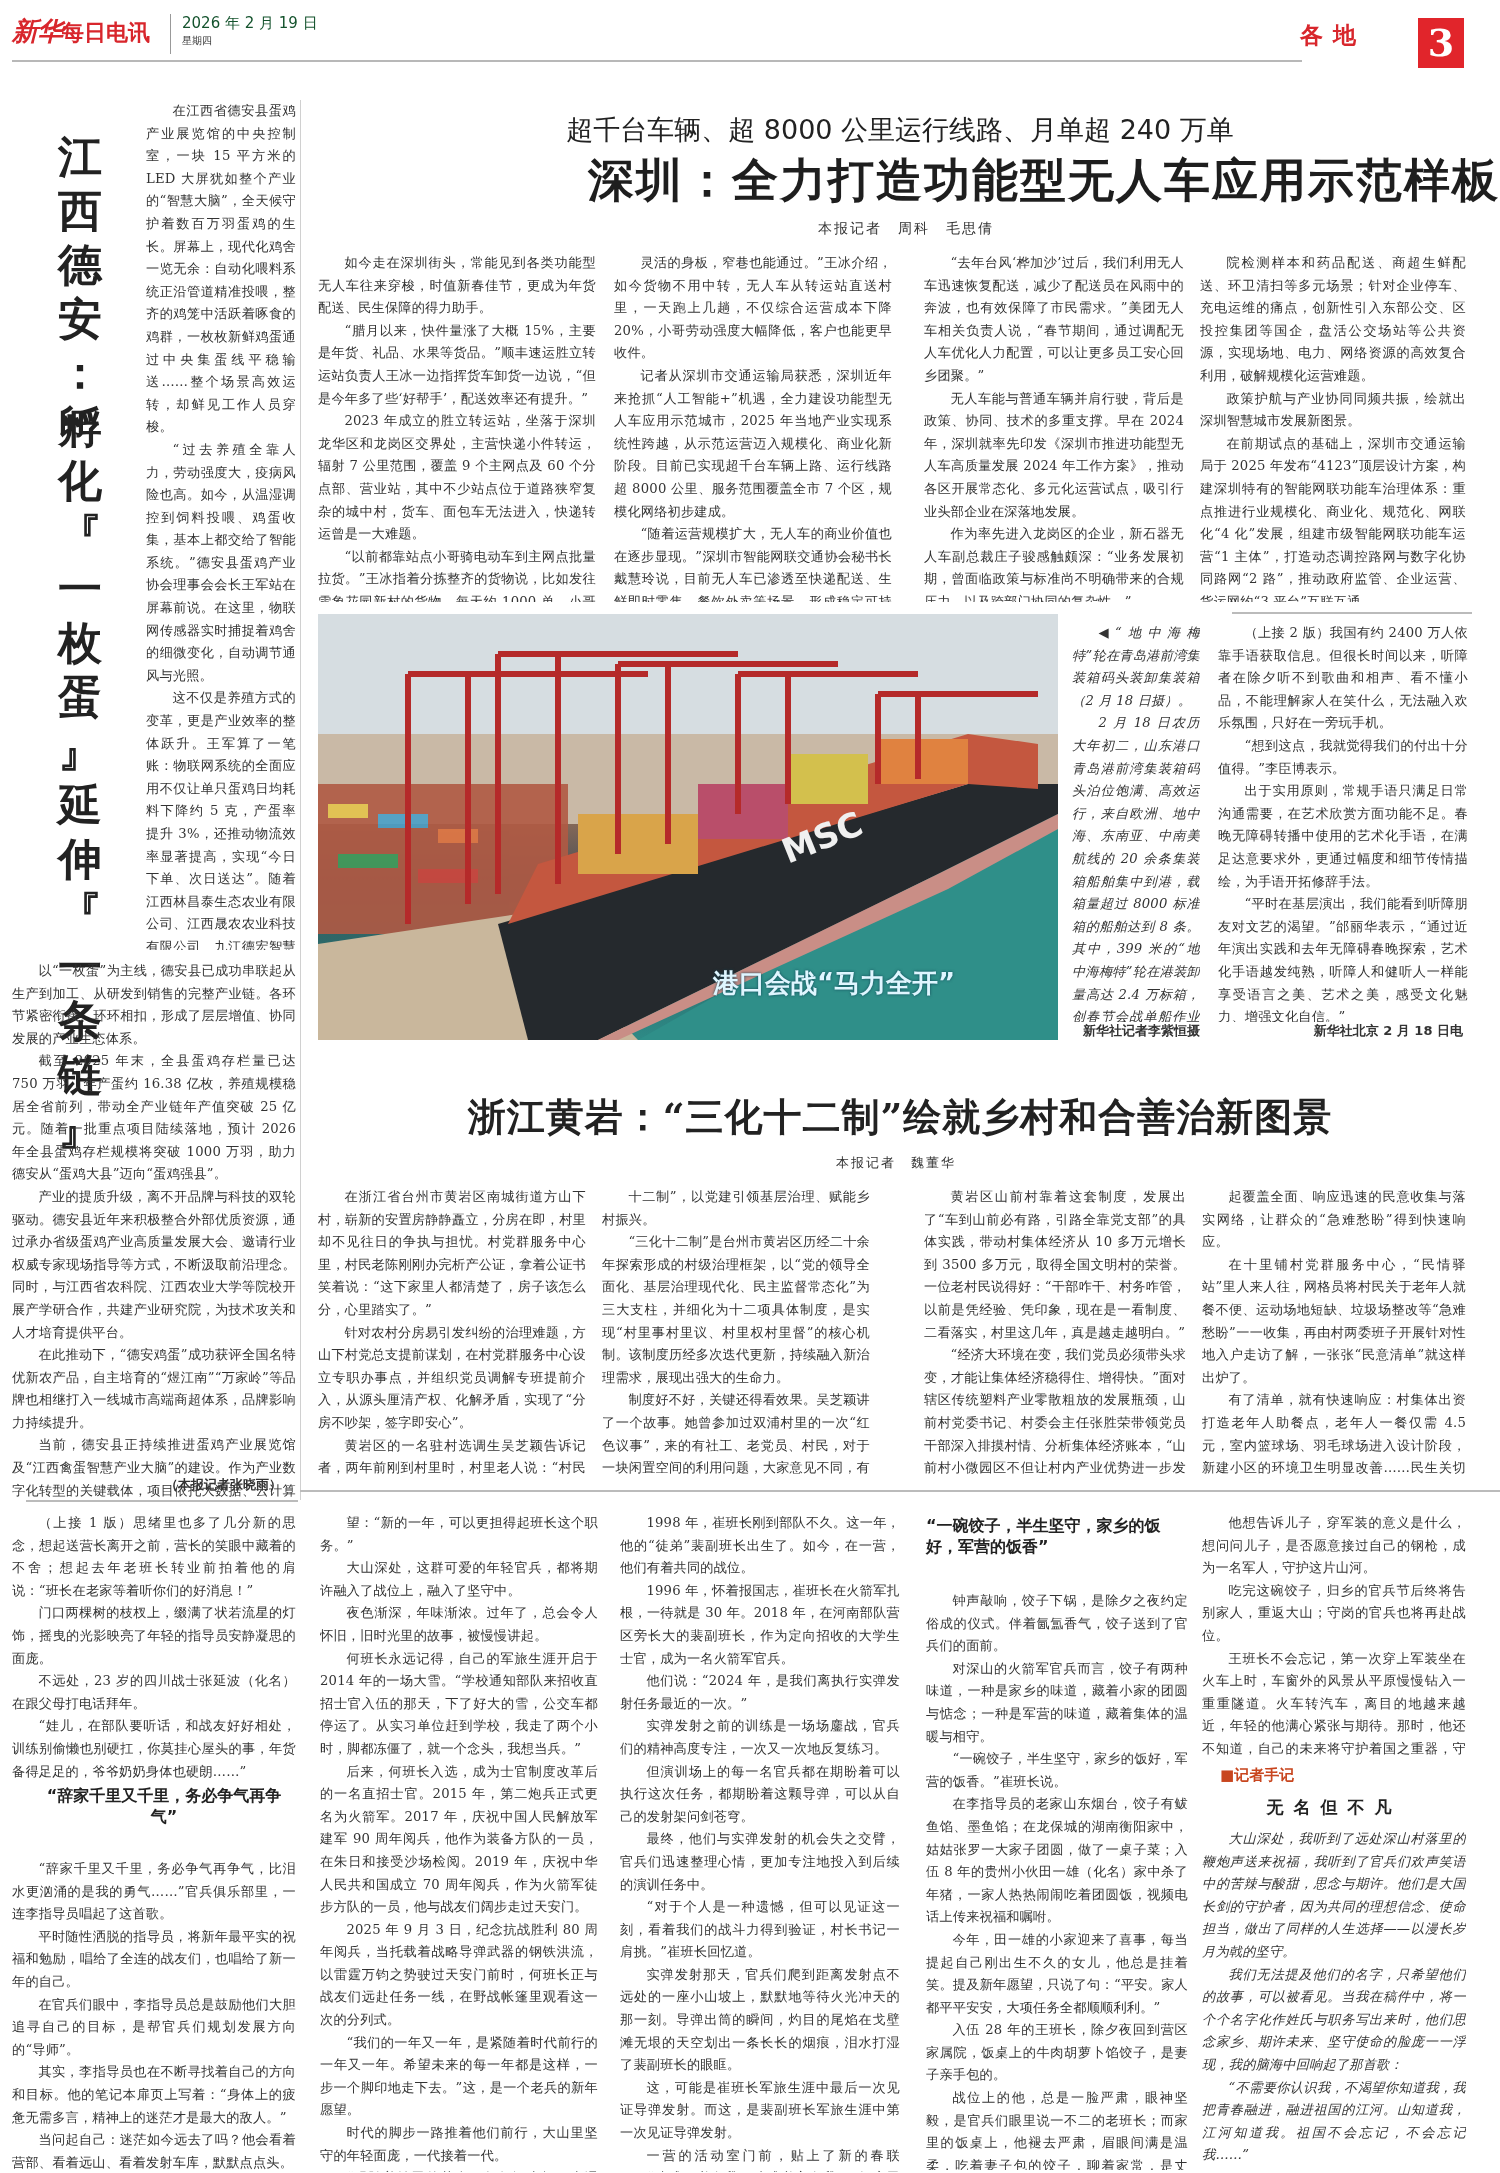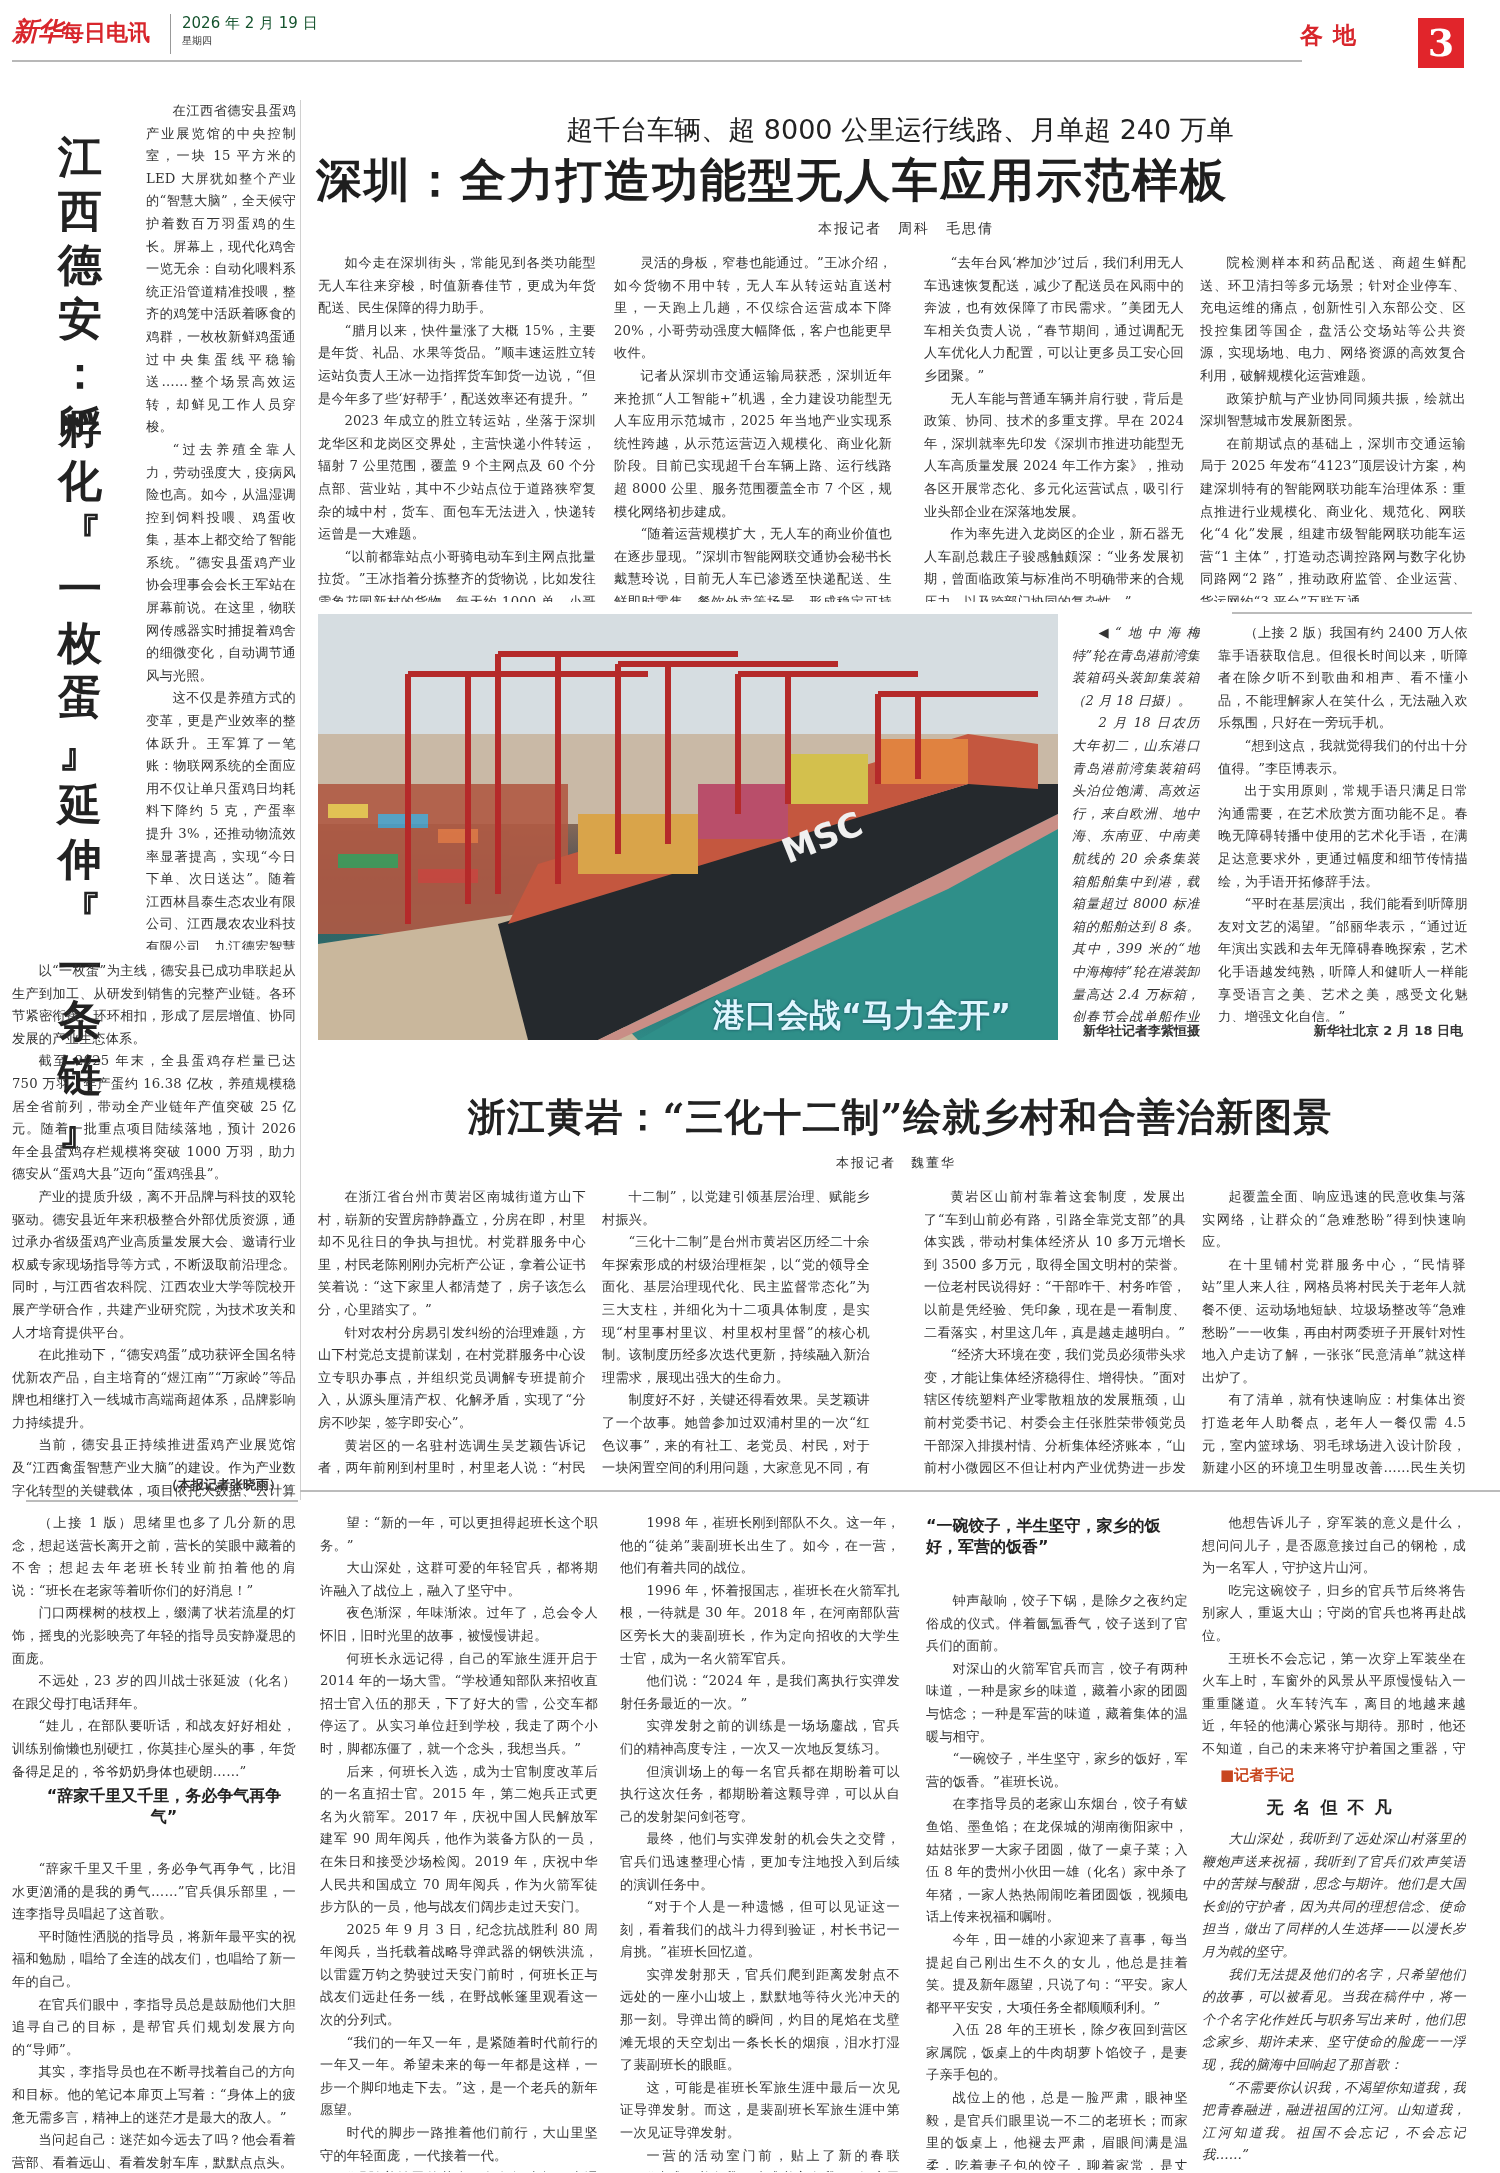--- a/index.html
+++ b/index.html
@@ -18,25 +18,25 @@
   .section-name { left: 1300px; top: 20px; font-family: "DejaVu Serif", serif; font-weight: bold; font-size: 23px; color: #d8262c; letter-spacing: 10px; }
   .page-num { left: 1418px; top: 18px; width: 46px; height: 50px; background: #e1252b; color: #fff; font-family: "DejaVu Serif", serif; font-weight: bold; font-size: 38px; text-align: center; line-height: 50px; }
   .header-rule { left: 12px; top: 60px; width: 1290px; height: 2px; background: #b8b8b8; }
 
   
   .vtitle { left: 50px; top: 130px; width: 60px; font-family: "DejaVu Serif", serif; font-weight: bold; font-size: 44px; line-height: 54px; color: #222; text-align: center; }
   .vtitle span { display: block; }
 
   
   .sz-subhead { left: 300px; top: 112px; width: 1200px; text-align: center; font-family: "DejaVu Sans", sans-serif; font-size: 27px; color: #222; }
-  .sz-head { left: 300px; top: 150px; width: 1200px; text-align: left; font-family: "DejaVu Serif", serif; font-weight: bold; font-size: 46px; color: #1e1e1e; letter-spacing: 2px; padding-left: 16px; }
+  .sz-head { left: 300px; top: 150px; width: 1200px; text-align: right; font-family: "DejaVu Serif", serif; font-weight: bold; font-size: 46px; color: #1e1e1e; letter-spacing: 2px; }
   .byline { font-family: "DejaVu Serif", serif; font-size: 14px; color: #333; letter-spacing: 2px; }
 
   .photo { left: 318px; top: 614px; width: 740px; height: 426px; overflow: hidden; background: linear-gradient(180deg, #cfd8dd 0%, #d9dcd8 20%, #b7aa9a 34%, #8a6a58 48%, #4a4f55 62%, #2a6a6a 78%, #2e8a86 100%); }
-  .photo-caption-overlay { position: absolute; left: 395px; top: 352px; font-family: "DejaVu Sans", sans-serif; font-size: 32px; color: #dff6ff; text-shadow: 0 0 3px #114455; font-weight: bold; margin-top: 28px; }
+  .photo-caption-overlay { position: absolute; left: 395px; top: 352px; font-family: "DejaVu Sans", sans-serif; font-size: 26px; color: #dff6ff; text-shadow: 0 0 3px #114455; font-weight: bold; }
   .rule-h { background: #bbbbbb; height: 2px; position: absolute; }
   .credit { font-family: "DejaVu Sans", sans-serif; font-weight: bold; font-size: 13px; color: #333; text-align: right; }
   .zj-head { left: 300px; top: 1092px; width: 1200px; text-align: center; font-family: "DejaVu Serif", serif; font-weight: bold; font-size: 38px; color: #222; letter-spacing: 1px; }
   .subhead-quote { font-family: "DejaVu Sans", sans-serif; font-weight: bold; font-size: 16px; color: #222; }
   .notes-label { font-family: "DejaVu Sans", sans-serif; font-weight: bold; font-size: 15px; color: #c8461f; }
   .notes-title { font-family: "DejaVu Sans", sans-serif; font-weight: bold; font-size: 17px; color: #222; letter-spacing: 10px; text-align: center; }
   .kai p.body { font-family: "DejaVu Serif", serif; font-style: italic; }
 </style>
 </head>
 <body>

